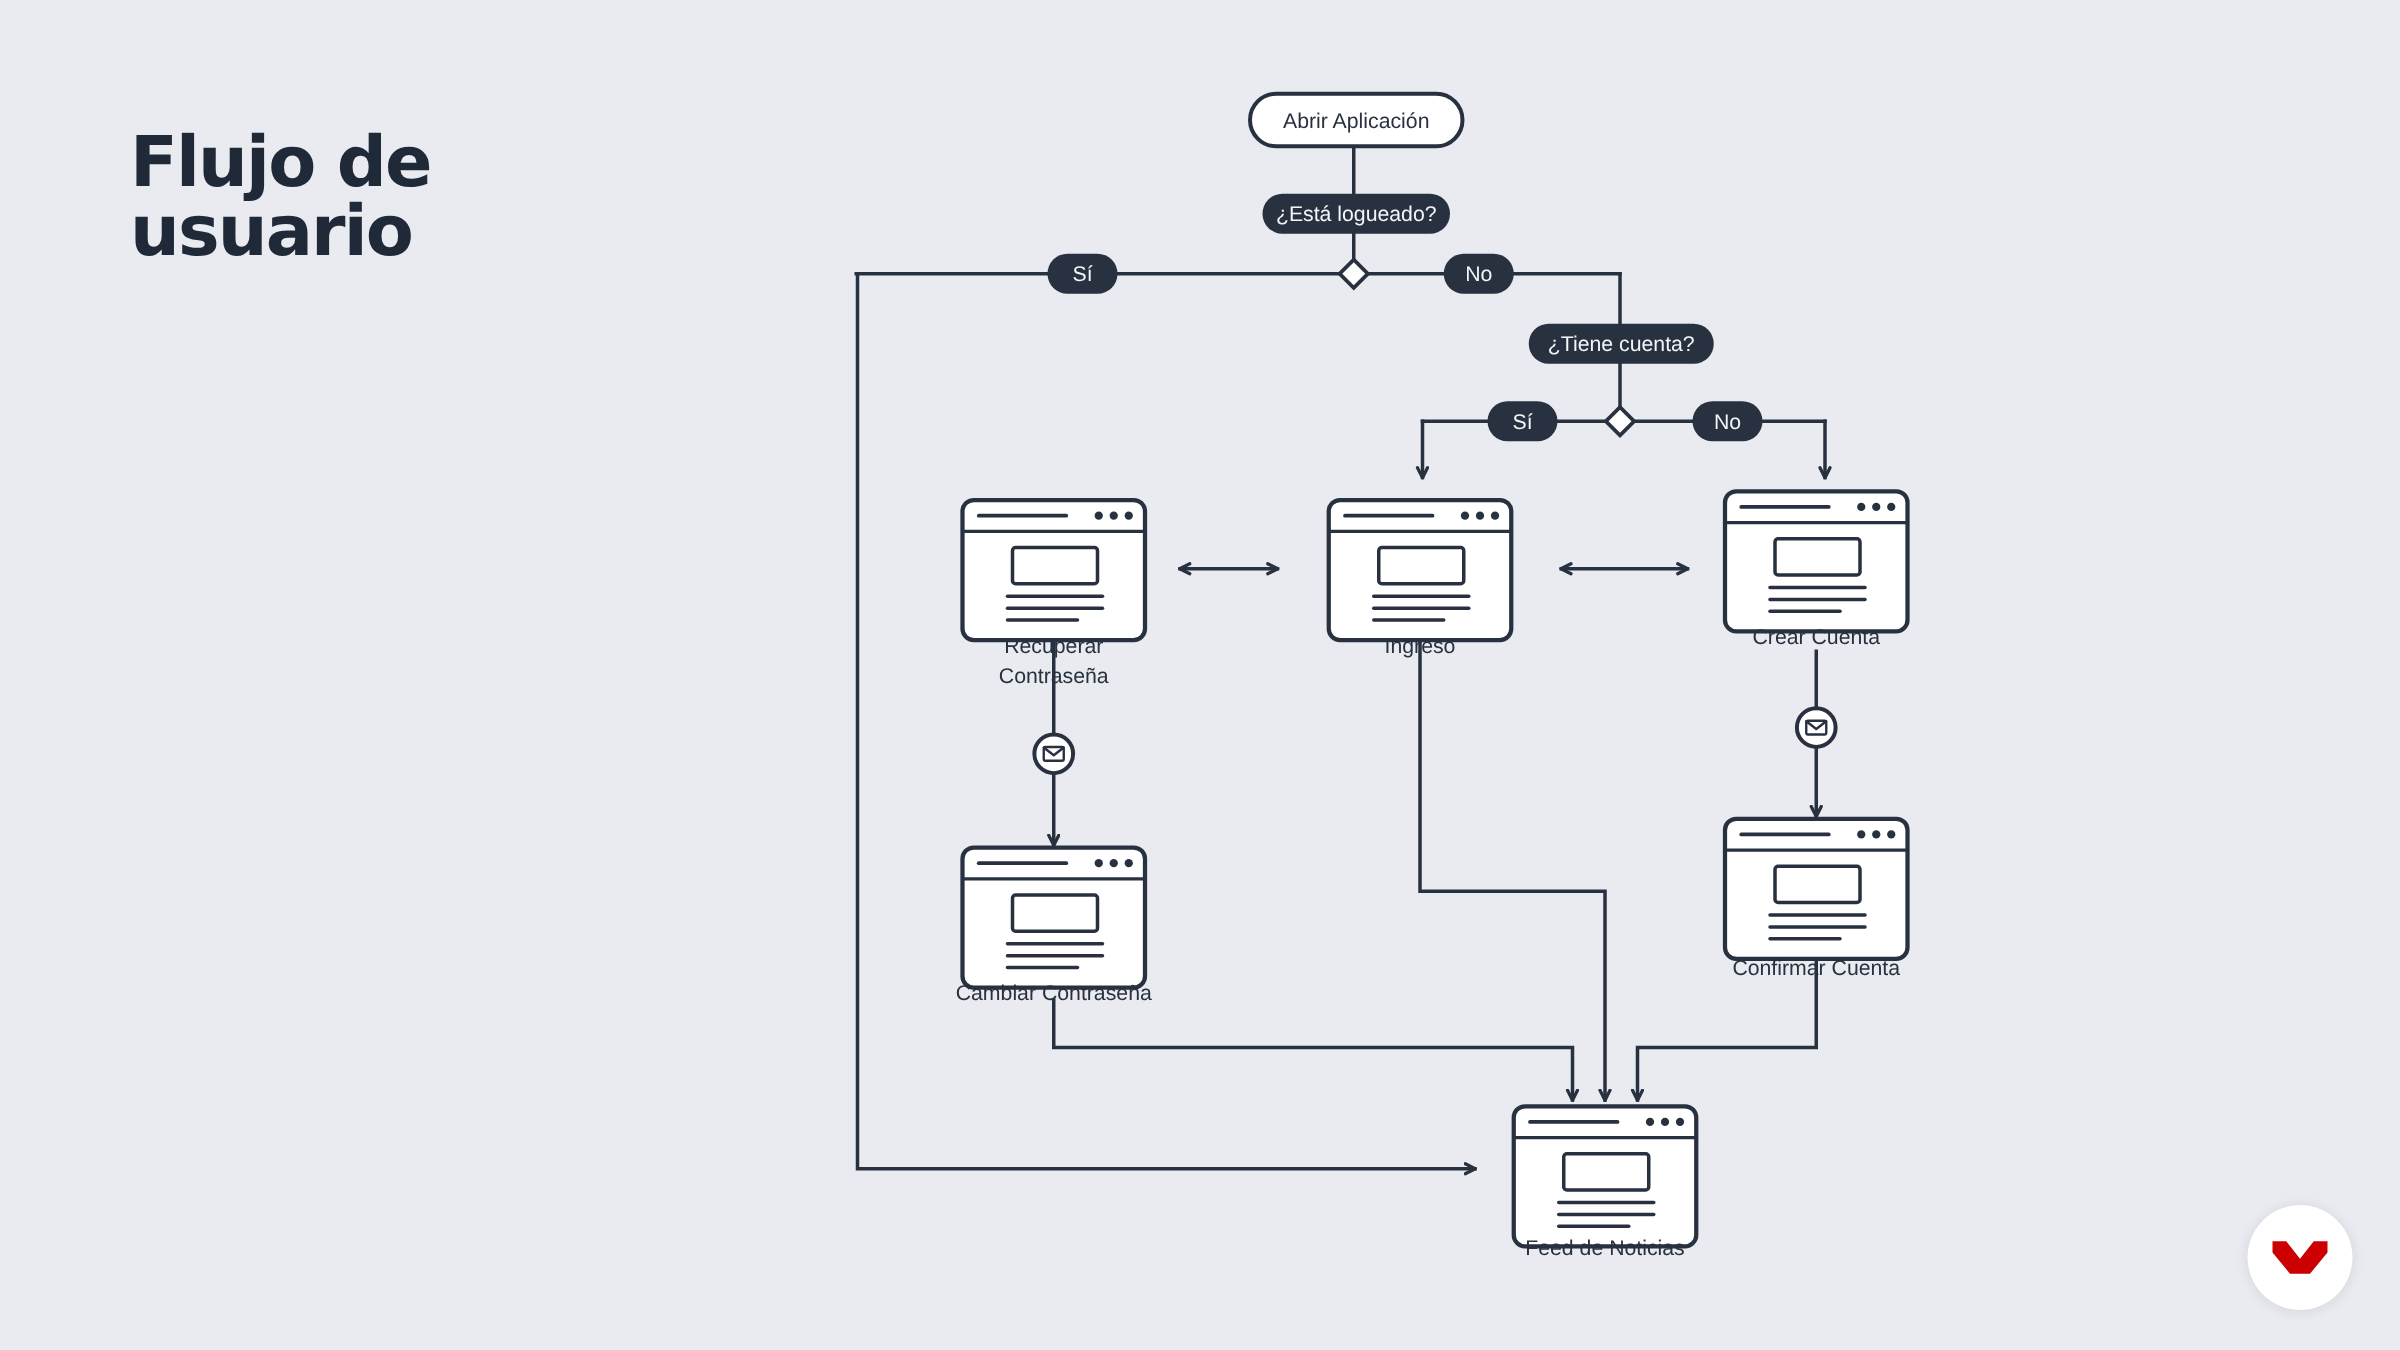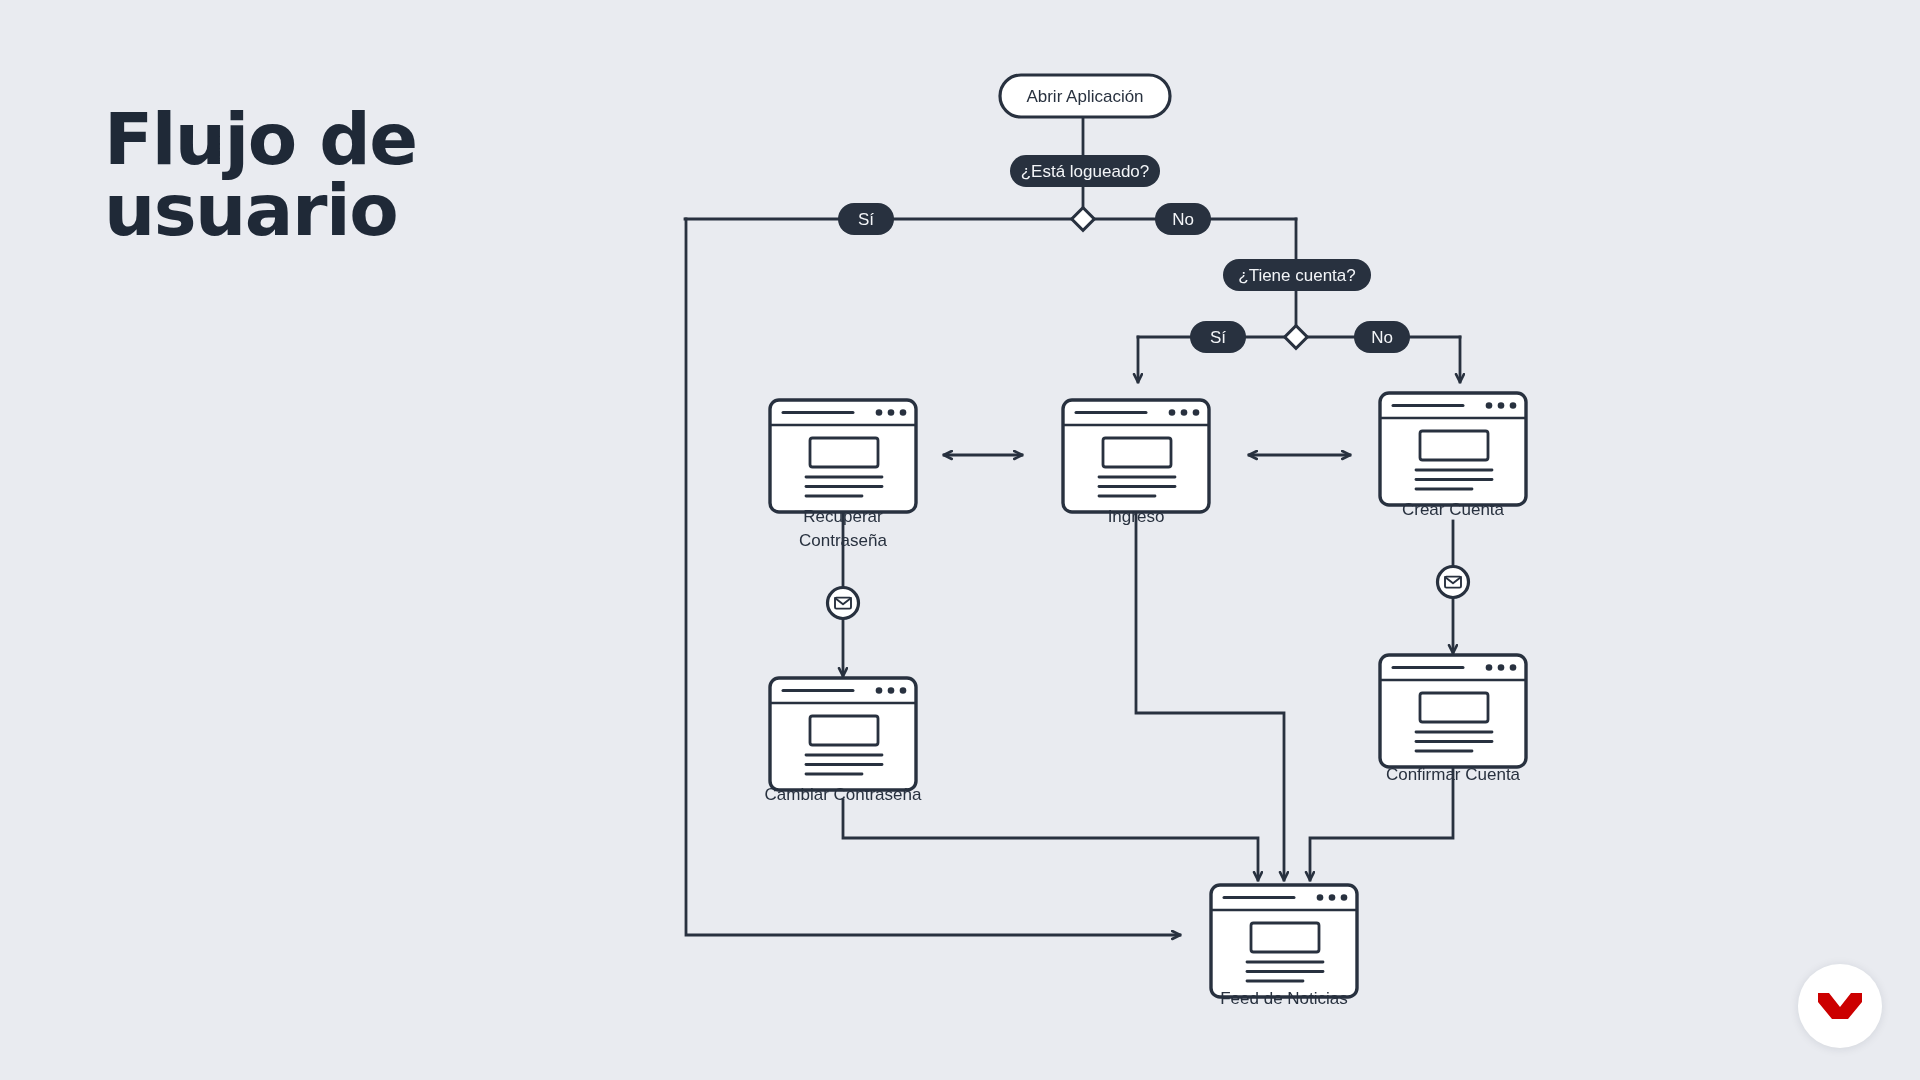--- a/index.html
+++ b/index.html
@@ -18,21 +18,21 @@
     position: absolute;
     inset: 0;
     width: 1920px;
     height: 1080px;
   }
   .page-title {
     position: absolute;
     left: 104px;
     top: 104px;
     width: 560px;
-    font-size: 72px;
+    font-size: 56px;
     line-height: 0.98;
     font-weight: 800;
     letter-spacing: -1.5px;
     color: #1f2937;
     font-family: "DejaVu Sans", sans-serif;
     white-space: pre-line;
   }
   svg#flow {
     position: absolute;
     left: 0;

